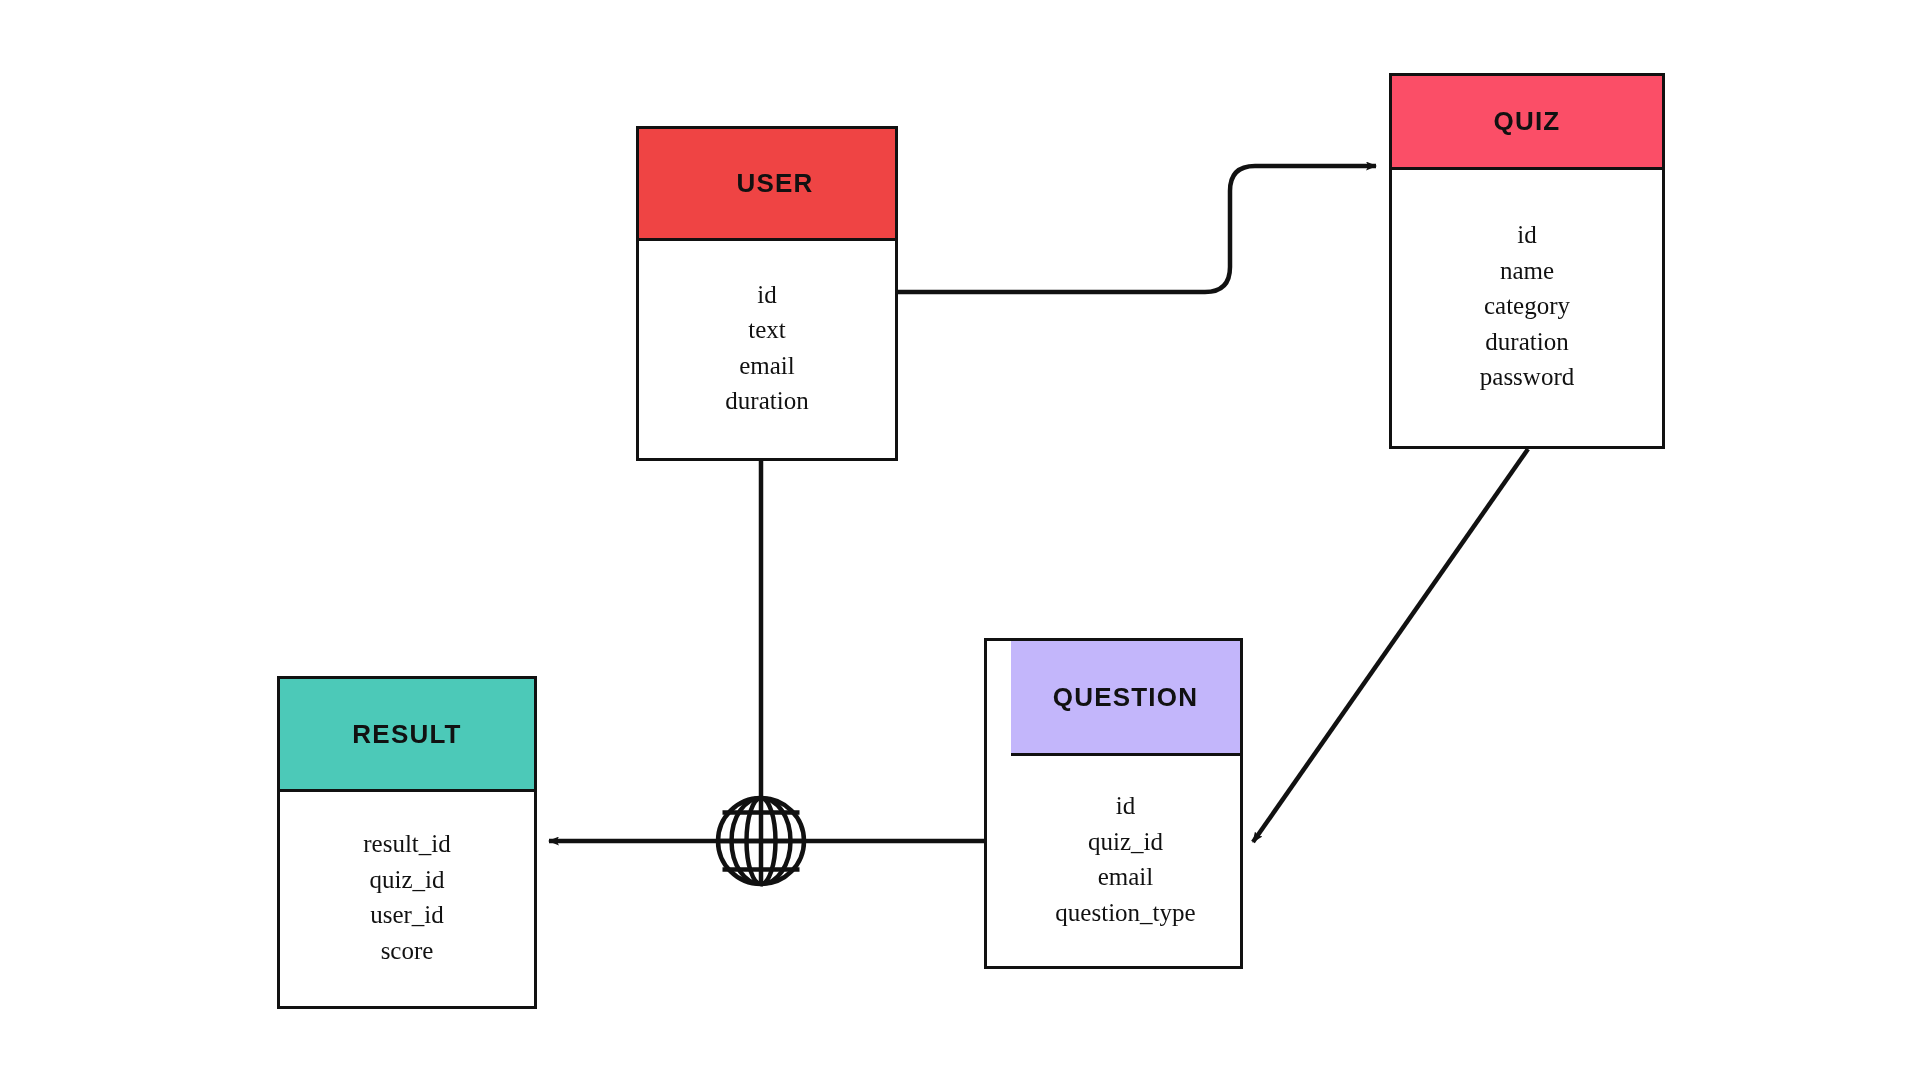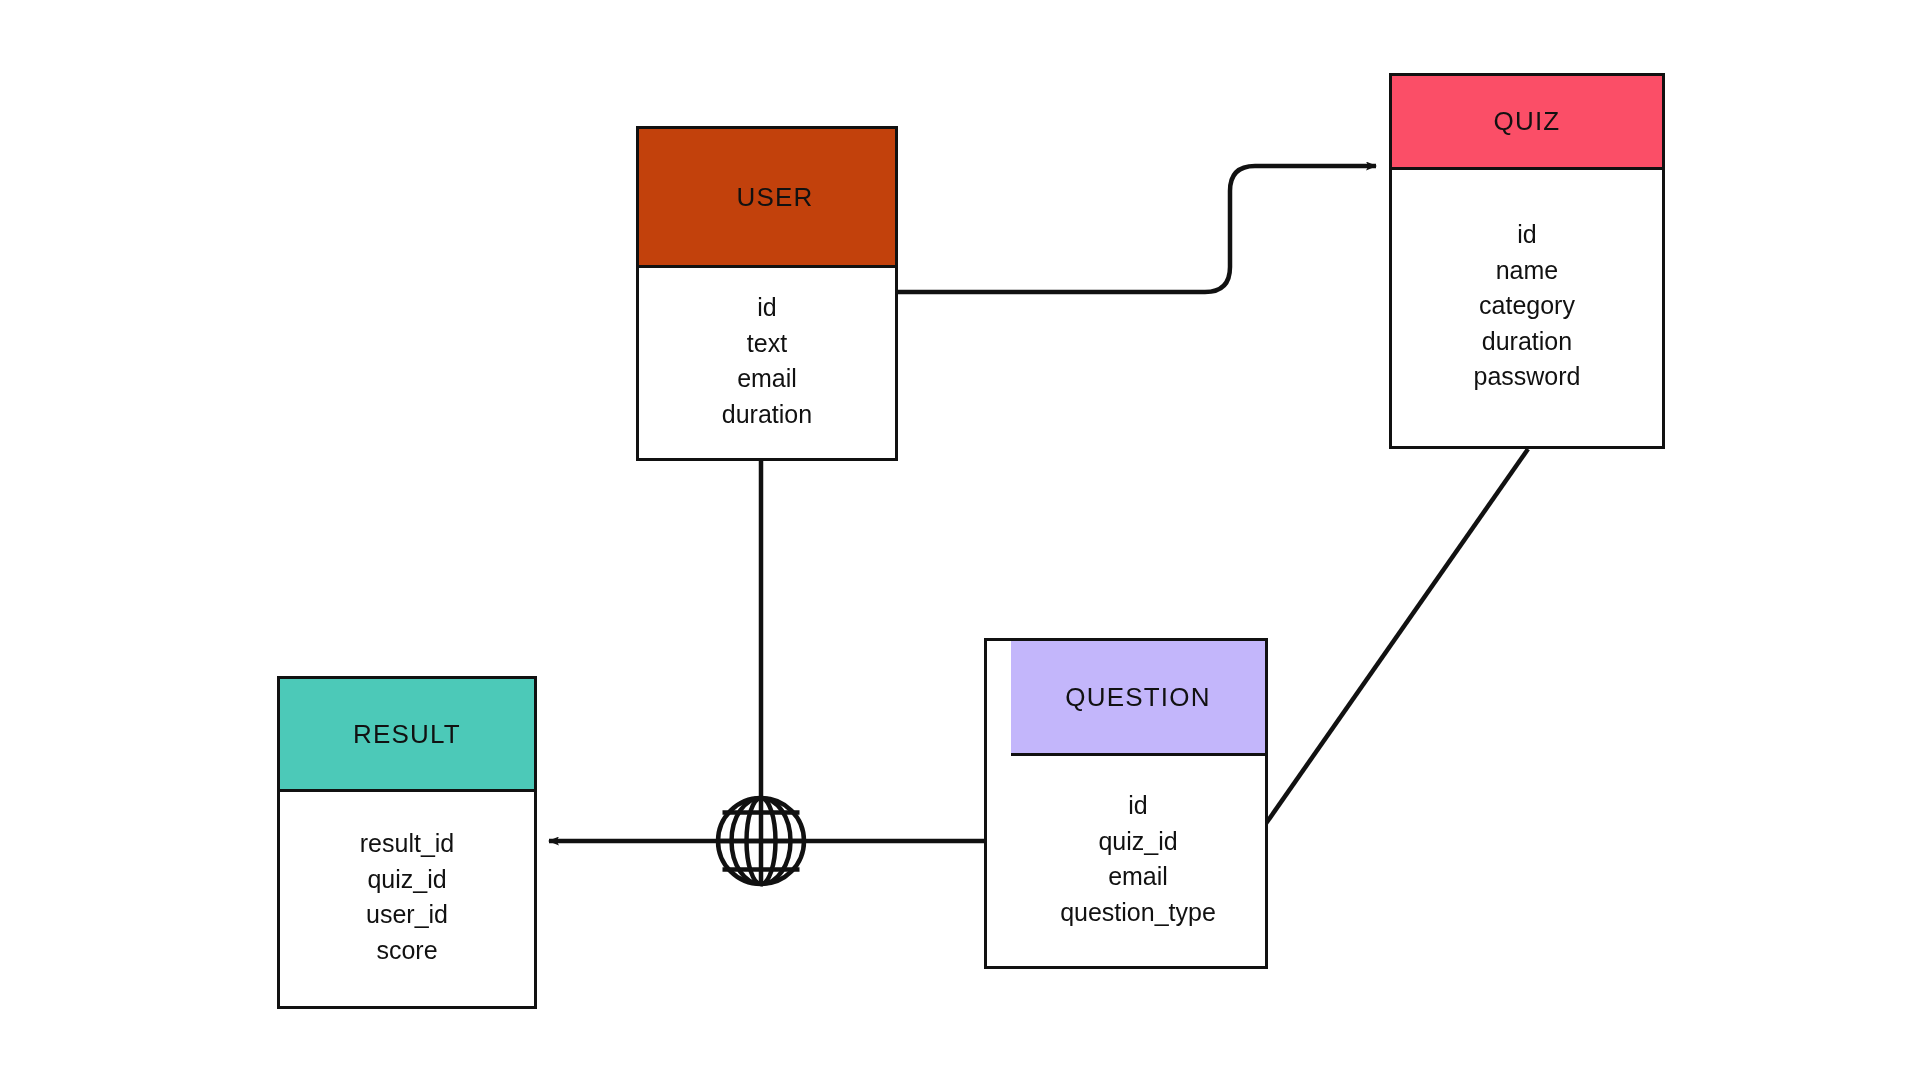--- a/index.html
+++ b/index.html
@@ -33,34 +33,35 @@
     background: #ffffff;
     display: flex;
     flex-direction: column;
   }
   .entity-header {
     box-sizing: border-box;
     border-bottom: 3px solid #111111;
     display: flex;
     align-items: center;
     justify-content: center;
-    font-weight: normal;
+    font-weight: bold;
     font-size: 26px;
     letter-spacing: 1.2px;
     color: #111111;
     text-align: center;
   }
   .entity-body {
     flex: 1;
     display: flex;
     flex-direction: column;
     align-items: center;
     justify-content: center;
     padding: 6px 8px 10px 8px;
     box-sizing: border-box;
+    font-family: Liberation Serif, serif;
   }
   .attr {
     font-size: 25px;
     line-height: 1.42;
     color: #111111;
     text-align: center;
     white-space: nowrap;
   }
 </style>
 </head>
@@ -88,21 +89,21 @@
       <ellipse cx="761" cy="841" rx="14.5" ry="43"></ellipse>
       <ellipse cx="761" cy="841" rx="29.5" ry="43"></ellipse>
       <line x1="761" y1="798" x2="761" y2="884"></line>
       <line x1="722.5" y1="812.5" x2="799.5" y2="812.5"></line>
       <line x1="718" y1="841" x2="804" y2="841"></line>
       <line x1="722.5" y1="869.5" x2="799.5" y2="869.5"></line>
     </g>
   </svg>
 
   <div class="entity" style="left:636px; top:126px; width:262px; height:335px;">
-    <div class="entity-header" style="height:139px; background:#c2410c;padding-left:16px;">
+    <div class="entity-header" style="height:112px; background:#ef4444;padding-left:16px;">
       <span>USER</span>
     </div>
     <div class="entity-body">
       <div class="attr">id</div>
       <div class="attr">text</div>
       <div class="attr">email</div>
       <div class="attr">duration</div>
     </div>
   </div>
 
@@ -124,21 +125,21 @@
       <span>RESULT</span>
     </div>
     <div class="entity-body">
       <div class="attr">result_id</div>
       <div class="attr">quiz_id</div>
       <div class="attr">user_id</div>
       <div class="attr">score</div>
     </div>
   </div>
 
-  <div class="entity" style="left:984px; top:638px; width:284px; height:331px;padding-left:24px;">
+  <div class="entity" style="left:984px; top:638px; width:259px; height:331px;padding-left:24px;">
     <div class="entity-header" style="height:115px; background:#C3B6FB;">
       <span>QUESTION</span>
     </div>
     <div class="entity-body">
       <div class="attr">id</div>
       <div class="attr">quiz_id</div>
       <div class="attr">email</div>
       <div class="attr">question_type</div>
     </div>
   </div>

